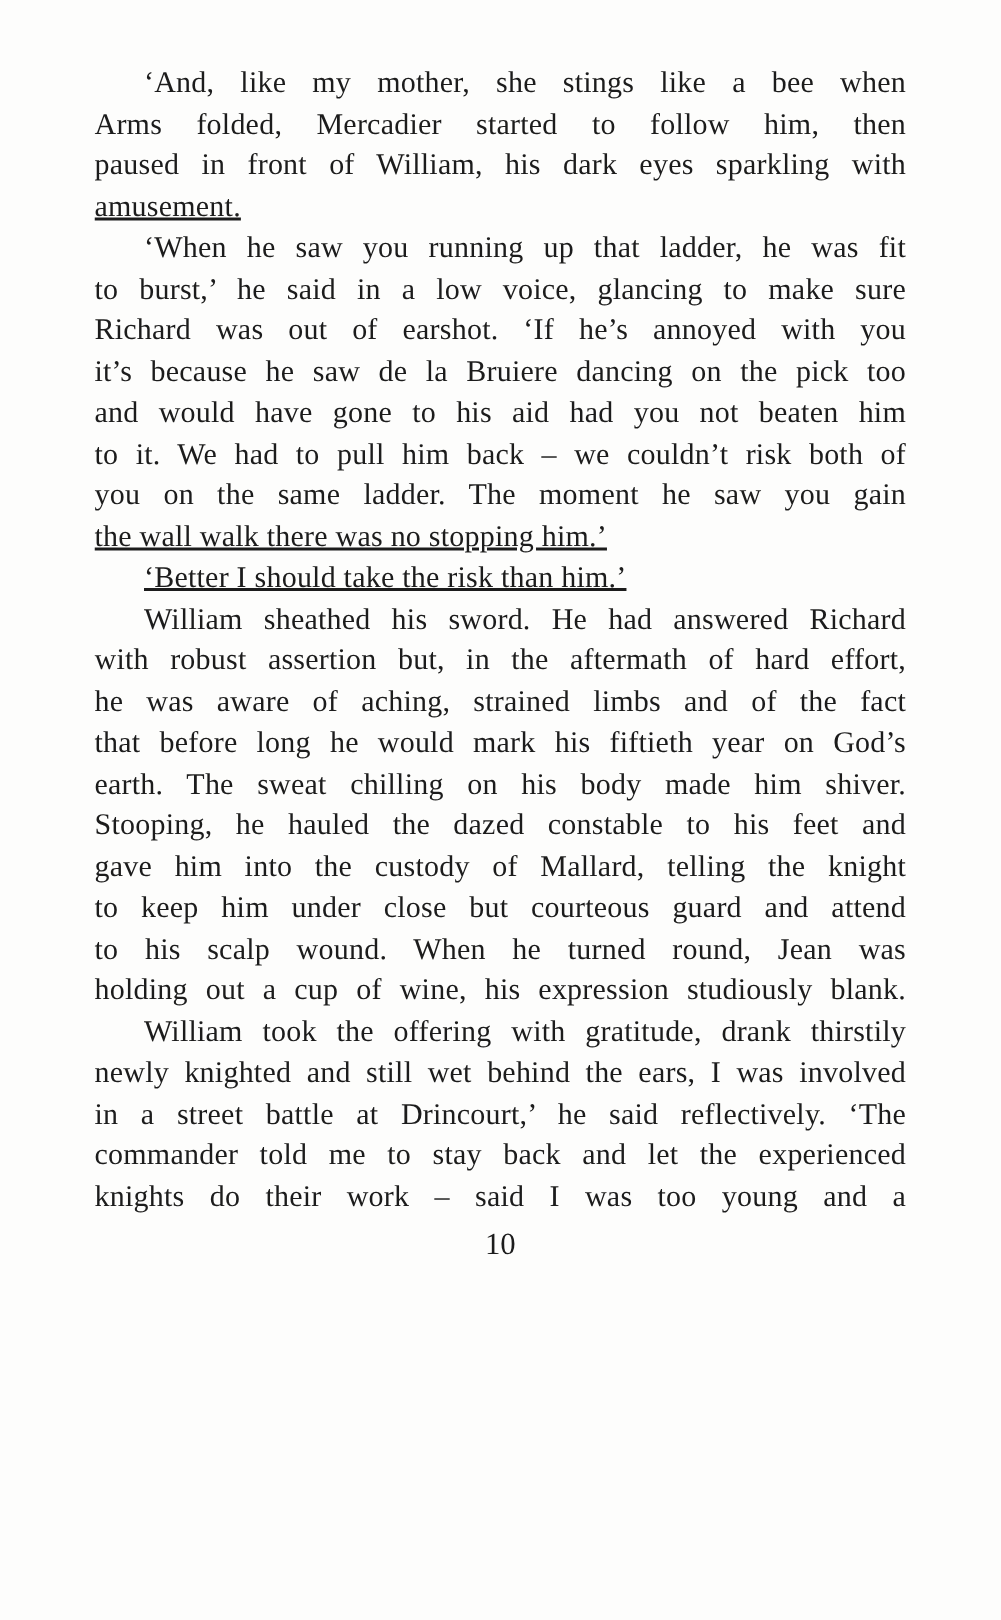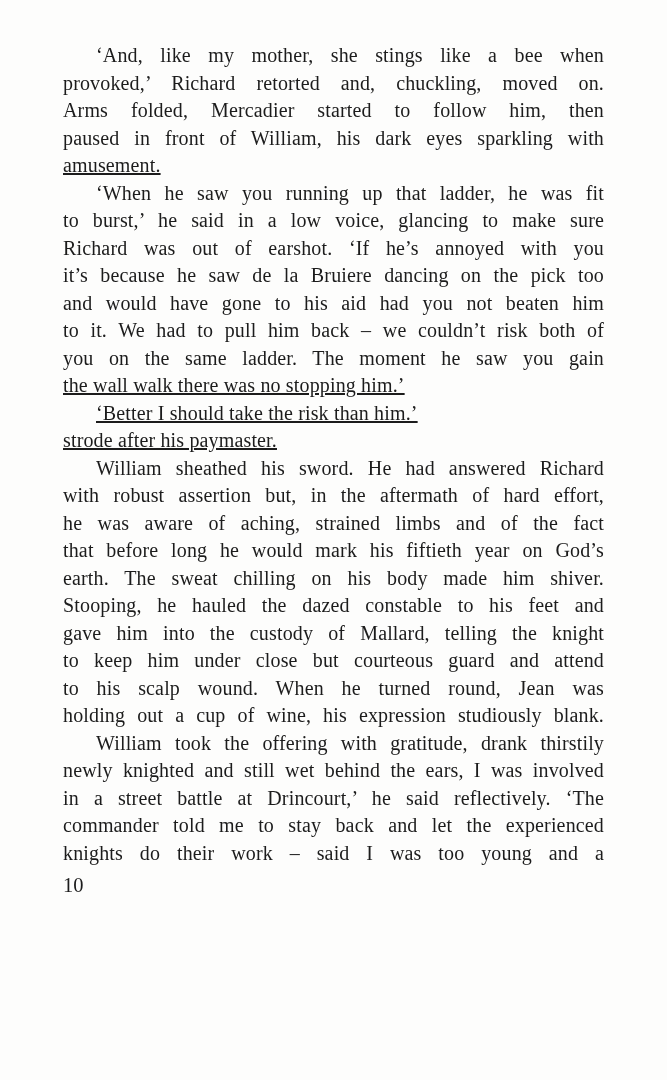--- a/index.html
+++ b/index.html
@@ -45,55 +45,53 @@
     text-align-last: left;
     text-decoration: underline;
   }
   
   .line.ind {
     text-indent: 33px;
   }
   .page-footer {
     width: 541px;
     margin-top: 6px;
-    text-align: left;
+    text-align: center;
   }
   .page-number {
     font-size: 20.5px;
     line-height: 24px;
     display: inline-block;
   }
 </style>
 </head>
 <body>
 
 <div class="book-page">
   <div class="text-block">
       <div class="paragraph">
         <div class="line j ind">‘And, like my mother, she stings like a bee when</div>
-        <div class="line j">provoked,’ Richard retorted and, chuckling, moved on.</div>
         <div class="line j">Arms folded, Mercadier started to follow him, then</div>
         <div class="line j">paused in front of William, his dark eyes sparkling with</div>
         <div class="line l">amusement.</div>
       </div>
       <div class="paragraph">
         <div class="line j ind">‘When he saw you running up that ladder, he was fit</div>
         <div class="line j">to burst,’ he said in a low voice, glancing to make sure</div>
         <div class="line j">Richard was out of earshot. ‘If he’s annoyed with you</div>
         <div class="line j">it’s because he saw de la Bruiere dancing on the pick too</div>
         <div class="line j">and would have gone to his aid had you not beaten him</div>
         <div class="line j">to it. We had to pull him back – we couldn’t risk both of</div>
         <div class="line j">you on the same ladder. The moment he saw you gain</div>
         <div class="line l">the wall walk there was no stopping him.’</div>
       </div>
       <div class="paragraph">
         <div class="line l ind">‘Better I should take the risk than him.’</div>
       </div>
       <div class="paragraph">
-        <div class="line l">strode after his paymaster.</div>
       </div>
       <div class="paragraph">
         <div class="line j ind">William sheathed his sword. He had answered Richard</div>
         <div class="line j">with robust assertion but, in the aftermath of hard effort,</div>
         <div class="line j">he was aware of aching, strained limbs and of the fact</div>
         <div class="line j">that before long he would mark his fiftieth year on God’s</div>
         <div class="line j">earth. The sweat chilling on his body made him shiver.</div>
         <div class="line j">Stooping, he hauled the dazed constable to his feet and</div>
         <div class="line j">gave him into the custody of Mallard, telling the knight</div>
         <div class="line j">to keep him under close but courteous guard and attend</div>

